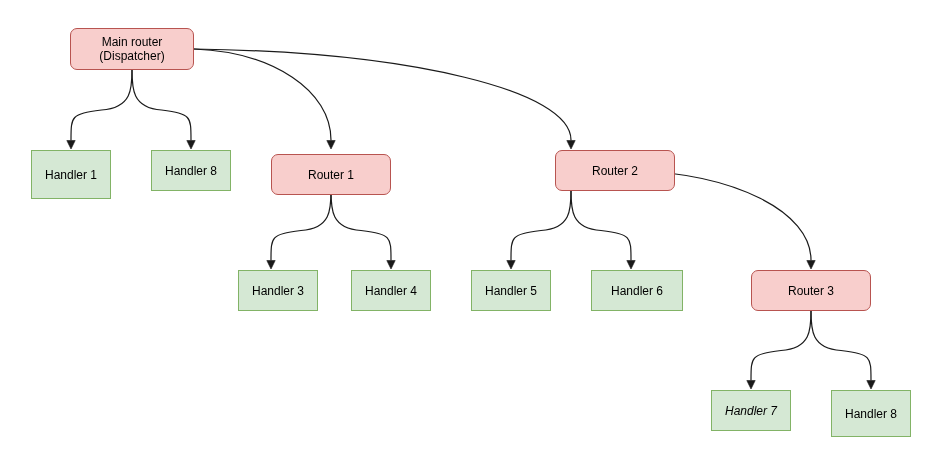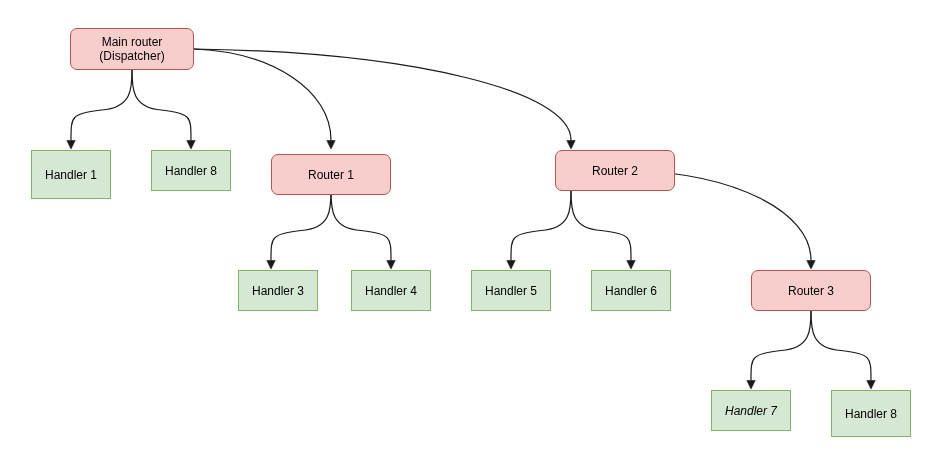--- a/index.html
+++ b/index.html
@@ -101,19 +101,19 @@
   <div id="nodes-layer">
       <div class="node-box node-router" style="left: 70px; top: 28px; width: 124px; height: 42px;"><span class="node-label">Main router
 (Dispatcher)</span></div>
       <div class="node-box node-handler" style="left: 31px; top: 150px; width: 80px; height: 49px;"><span class="node-label">Handler 1</span></div>
       <div class="node-box node-handler" style="left: 151px; top: 150px; width: 80px; height: 41px;"><span class="node-label">Handler 8</span></div>
       <div class="node-box node-router" style="left: 271px; top: 154px; width: 120px; height: 41px;"><span class="node-label">Router 1</span></div>
       <div class="node-box node-router" style="left: 511px; top: 150px; width: 120px; height: 41px; margin-left: 44px;"><span class="node-label">Router 2</span></div>
       <div class="node-box node-handler" style="left: 231px; top: 270px; width: 80px; height: 41px; margin-left: 7px;"><span class="node-label">Handler 3</span></div>
       <div class="node-box node-handler" style="left: 351px; top: 270px; width: 80px; height: 41px;"><span class="node-label">Handler 4</span></div>
       <div class="node-box node-handler" style="left: 471px; top: 270px; width: 80px; height: 41px; text-align: center;"><span class="node-label">Handler 5</span></div>
-      <div class="node-box node-handler" style="left: 591px; top: 270px; width: 80px; height: 41px;"><span class="node-label">Handler 6</span></div>
+      <div class="node-box node-handler" style="left: 591px; top: 270px; width: 92px; height: 41px;"><span class="node-label">Handler 6</span></div>
       <div class="node-box node-router" style="left: 751px; top: 270px; width: 120px; height: 41px;"><span class="node-label">Router 3</span></div>
       <div class="node-box node-handler" style="left: 711px; top: 390px; width: 80px; height: 41px; font-style: italic;"><span class="node-label">Handler 7</span></div>
       <div class="node-box node-handler" style="left: 831px; top: 390px; width: 80px; height: 47px;"><span class="node-label">Handler 8</span></div>
     </div>
 
 </div>
 
 </body></html>

